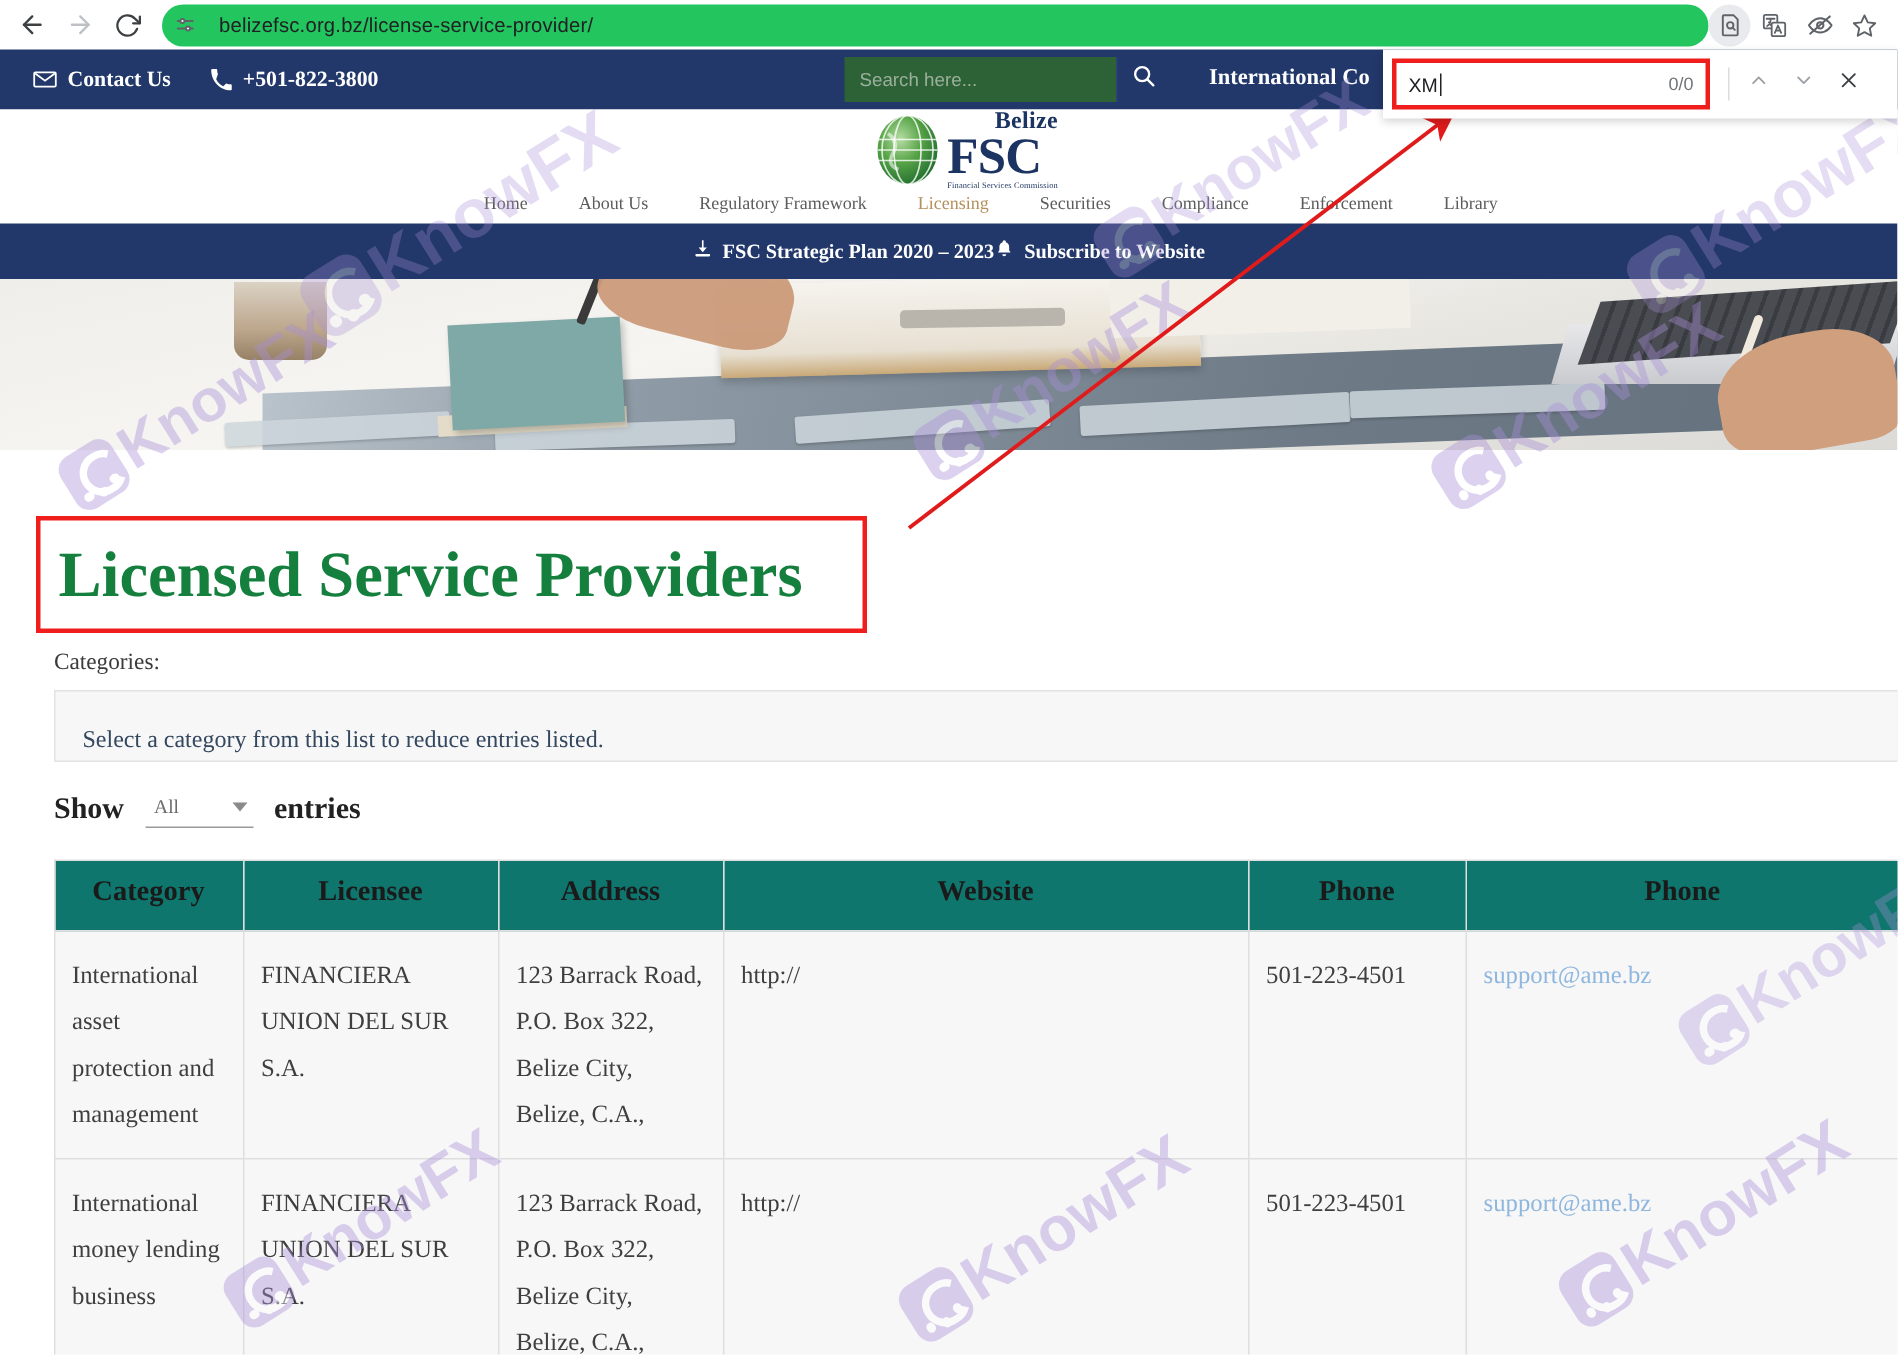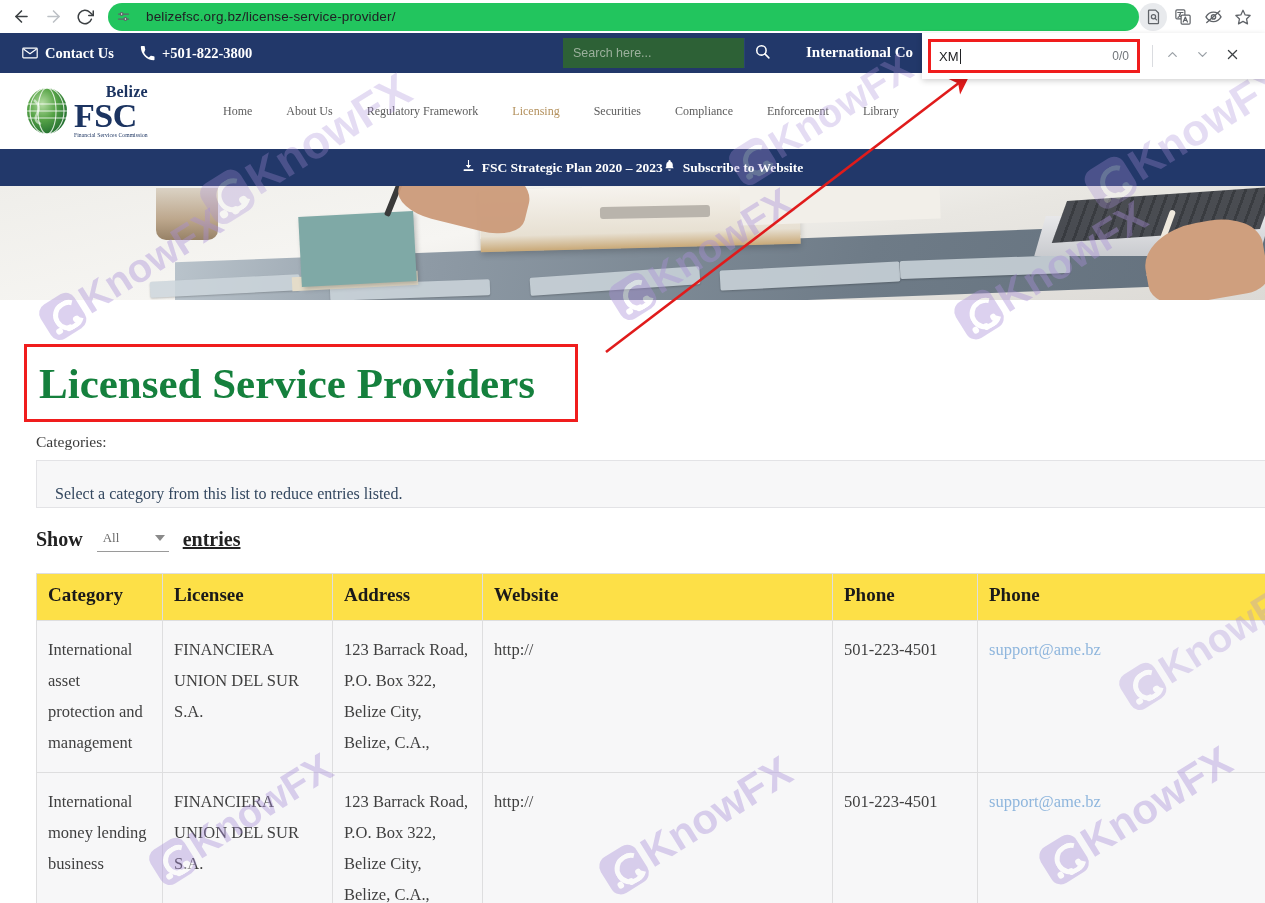--- a/index.html
+++ b/index.html
@@ -126,21 +126,21 @@
     position: absolute; left: 806px; top: 11px;
     font-family: "Liberation Serif", serif;
     font-size: 15px; font-weight: bold; color: #ffffff;
     white-space: nowrap;
   }
 
   
   .mainnav {
     position: absolute; top: 73px; left: 0; width: 1265px; height: 76px;
     background: #ffffff;
-    display: flex; align-items: center;
+    display: flex; align-items: center; flex-direction: column;
   }
   .logo { display: flex; align-items: center; margin-left: 22px; width: 128px; }
   .logo-globe { width: 50px; height: 50px; position: relative; flex: none; }
   .logo-text { margin-left: 2px; line-height: 1; }
   .logo-belize {
     font-family: "Liberation Serif", serif; font-weight: bold;
     font-size: 16px; color: #1c3461; text-align: right; letter-spacing: 0.2px;
   }
   .logo-fsc {
     font-family: "Liberation Serif", serif; font-weight: bold;
@@ -286,37 +286,37 @@
     display: flex; align-items: center; justify-content: space-between;
     padding: 0 4px 2px 6px;
   }
   .show-select-val { font-size: 13px; color: #6b6b6b; }
   .caret-down {
     width: 0; height: 0;
     border-left: 5px solid transparent;
     border-right: 5px solid transparent;
     border-top: 6px solid #8a8a8a;
   }
-  .entries-label { font-size: 20px; font-weight: bold; color: #222; text-decoration: underline; }
+  .entries-label { font-size: 20px; font-weight: bold; color: #222; }
 
   
   .table-wrap {
     position: absolute; left: 36px; top: 273px;
     width: 1230px;
   }
   table.lsp { border-collapse: collapse; width: 1230px; table-layout: fixed; }
   table.lsp th, table.lsp td {
     border: 1px solid #dededf;
     vertical-align: top;
     padding: 14px 12px 14px 11px;
     font-family: "Liberation Serif", serif;
   }
   table.lsp th {
     font-size: 19px; font-weight: bold; color: #1a1a1a;
-    background: #fde047; text-align: left;
+    background: #0f766e; text-align: center;
     height: 46px; padding-top: 10px;
   }
   table.lsp td {
     font-size: 16.5px; color: #3f3f3f; line-height: 1.87;
     background: #f7f7f8;
   }
   table.lsp td.em a, .emaillink {
     color: #8fb6dd; text-decoration: none;
   }
   col.c-cat { width: 126px; }

